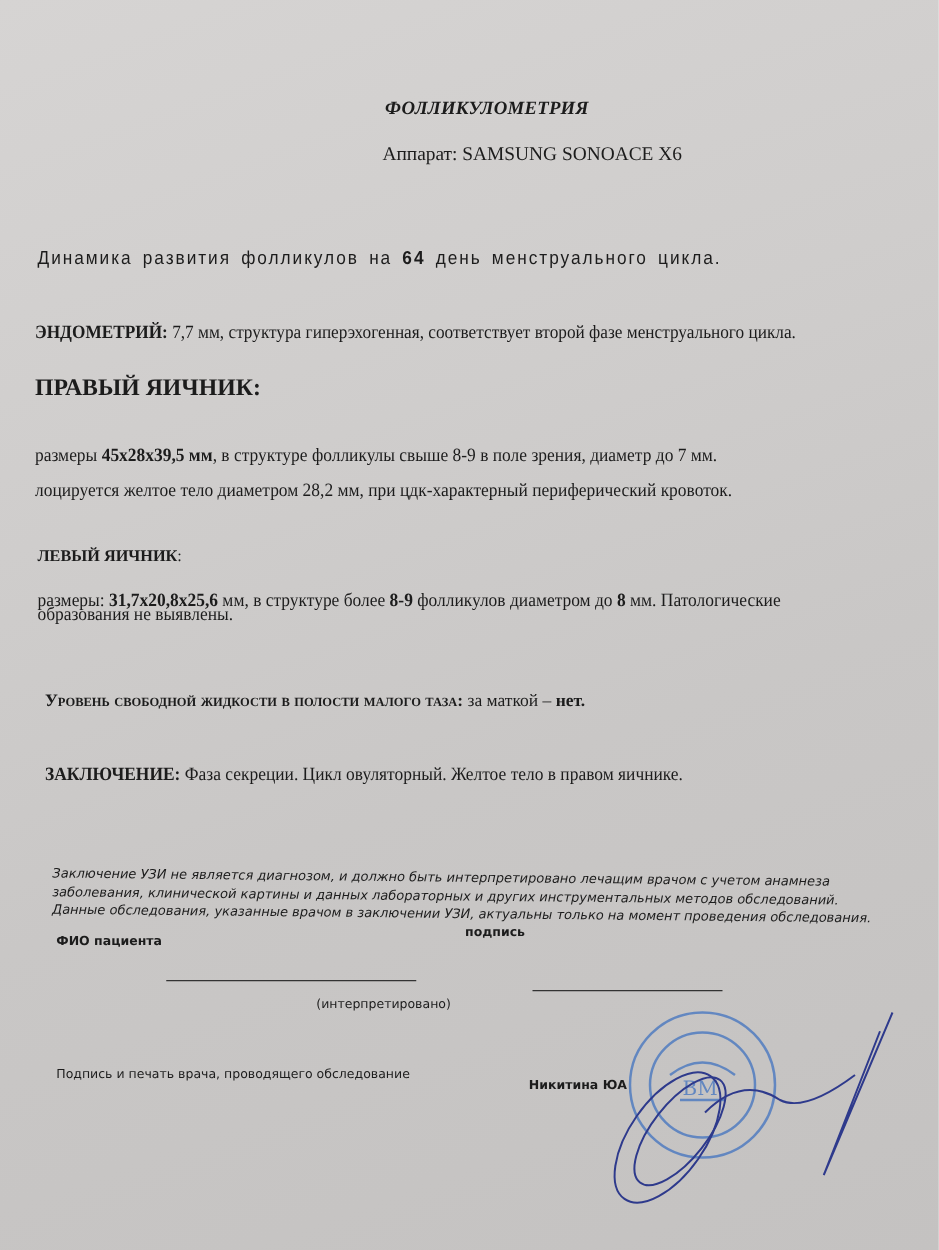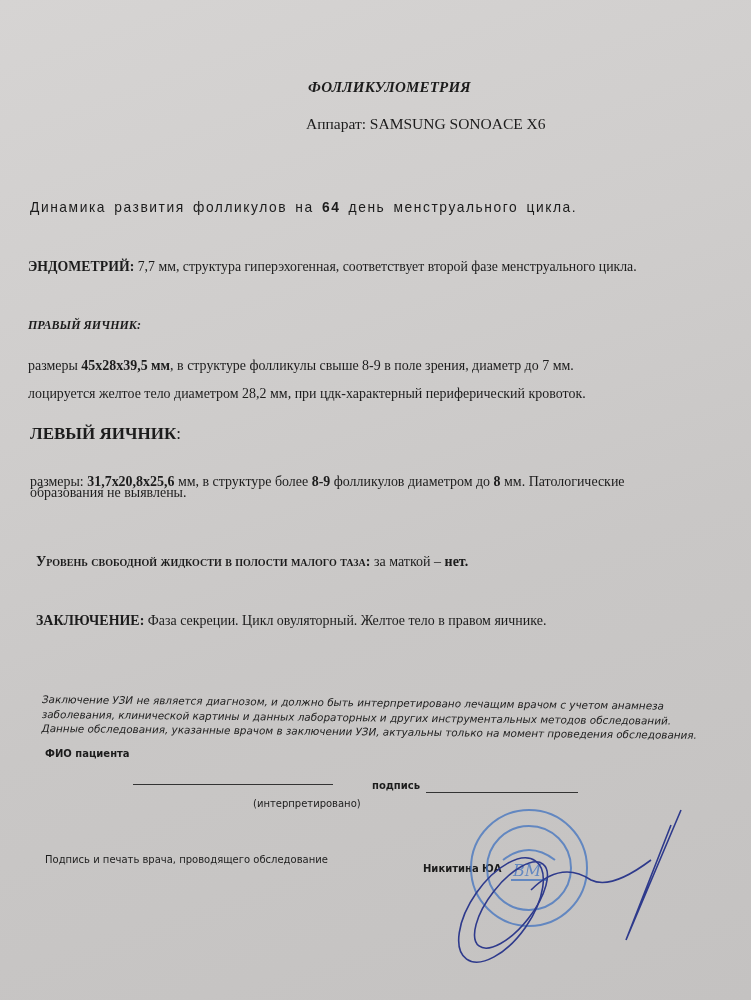--- a/index.html
+++ b/index.html
@@ -8,40 +8,40 @@
       background: linear-gradient(160deg, #d6d4d3 0%, #cfcdcc 35%, #c9c7c6 60%, #c4c2c1 100%);
       color: #1c1c1c;
       font-family: "Liberation Serif", serif;
     }
     .abs { position: absolute; white-space: nowrap; }
     .title { left: 308px; top: 79px; font-weight: bold; font-size: 15px; letter-spacing: 0.2px; font-style: italic; }
     .device { left: 272px; top: 115px; font-size: 15.5px; margin-left: 34px; }
     .dyn { left: 30px; top: 198px; font-family: "Liberation Sans Narrow","Liberation Sans", sans-serif; font-size: 15px; letter-spacing: 1.7px; word-spacing: 3px; transform: scaleX(0.92); transform-origin: left; }
     .endo { left: 28px; top: 258px; font-size: 15px; transform: scaleX(0.92); transform-origin: left; }
     .h { font-weight: bold; }
-    .right-h { left: 28px; top: 318px; font-size: 12px; font-style: italic; }
+    .right-h { left: 28px; top: 300px; font-size: 19px; }
     .right-1 { left: 28px; top: 357px; font-size: 15px; transform: scaleX(0.93); transform-origin: left; }
     .right-2 { left: 28px; top: 385px; font-size: 15px; transform: scaleX(0.93); transform-origin: left; }
-    .left-h { left: 30px; top: 424px; font-size: 17px; }
+    .left-h { left: 30px; top: 437px; font-size: 13px; }
     .left-1 { left: 30px; top: 473px; font-size: 15px; transform: scaleX(0.93); transform-origin: left; }
     .left-2 { left: 30px; top: 488px; font-size: 15px; transform: scaleX(0.93); transform-origin: left; }
     .fluid { left: 36px; top: 554px; font-size: 14px; }
     .fluid .h { font-variant: small-caps; font-size: 14px; }
     .concl { left: 36px; top: 612px; font-size: 15px; transform: scaleX(0.93); transform-origin: left; }
     .disclaimer { left: 42px; top: 692px; font-family: "DejaVu Sans", sans-serif; font-style: italic; font-size: 10.4px; line-height: 14.5px; white-space: normal; width: 700px; transform: rotate(0.6deg); transform-origin: left top; }
     .disclaimer div { white-space: nowrap; }
     .sans { font-family: "DejaVu Sans", sans-serif; font-size: 10px; }
     .fio-label { left: 45px; top: 748px; font-weight: bold; }
     .fio-line { left: 133px; top: 784px; width: 200px; border-bottom: 1px solid #333; }
-    .sign-label { left: 372px; top: 780px; font-weight: bold; }
+    .sign-label { left: 372px; top: 741px; font-weight: bold; }
     .sign-line { left: 426px; top: 792px; width: 152px; border-bottom: 1px solid #333; }
     .handwritten-note { left: 253px; top: 798px; }
     .doctor-label { left: 45px; top: 854px; }
     .doctor-name { left: 375px; top: 863px; font-weight: bold; margin-left: 48px; }
-    .stamp { left: 441px; top: 800px; font-style: italic; }
+    .stamp { left: 474px; top: 800px; }
   </style>
 </head>
 <body>
 
 <div class="abs title h">ФОЛЛИКУЛОМЕТРИЯ</div>
 <div class="abs device">Аппарат: SAMSUNG SONOACE X6</div>
 
 <div class="abs dyn">
   <span>Динамика развития фолликулов на </span><b>64</b><span> день менструального цикла.</span>
 </div>

